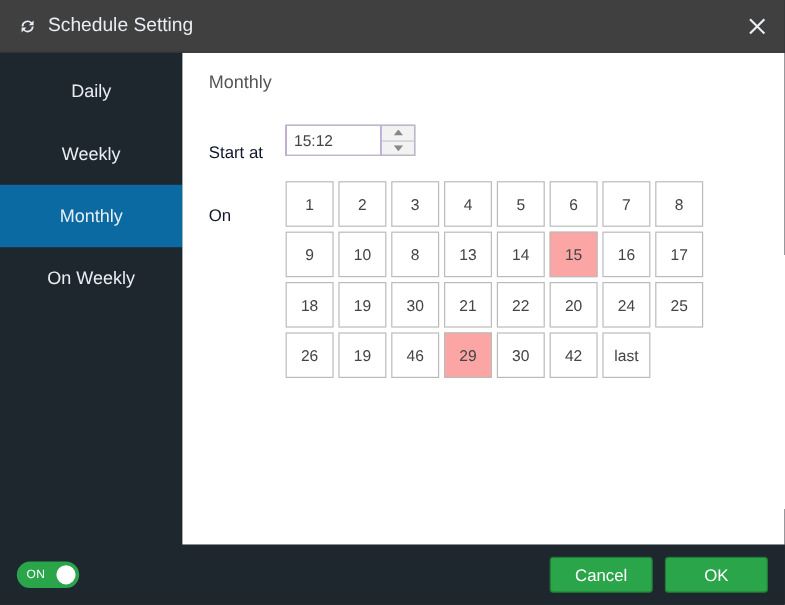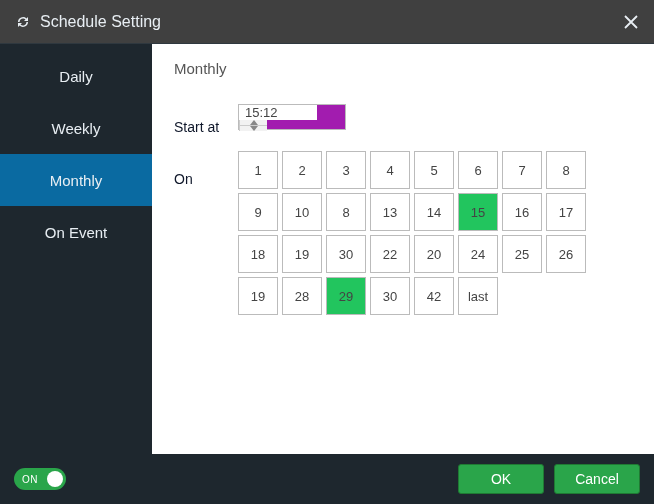--- a/index.html
+++ b/index.html
@@ -86,22 +86,21 @@
     padding-top: 4px;
     margin-top: 16px;
   }
   .on-row { align-items: flex-start; }
 
   .spinner {
     display: flex;
     border: 1px solid #bbb;
     height: 26px;
     width: 108px;
-    background: #a21caf;
-    flex-direction: column;
+    background: #6d28d9;
   }
   .spinner input {
     border: none;
     outline: none;
     width: 78px;
     padding: 0 6px;
     font-size: 13px;
     color: #444;
   }
   .spinner .btns {
@@ -132,21 +131,21 @@
     border: 1px solid #bbb;
     display: flex;
     align-items: center;
     justify-content: center;
     font-size: 13px;
     color: #444;
     background: #fff;
     cursor: pointer;
   }
   .day.selected {
-    background: #22c55e;
+    background: #fca5a5;
   }
 
   .footer {
     height: 50px;
     background: #1e272e;
     display: flex;
     align-items: center;
     padding: 0 14px;
   }
   .footer .spacer { flex: 1; }
@@ -217,21 +216,21 @@
         <div class="tab">
           <span>Daily</span>
         </div>
         <div class="tab">
           <span>Weekly</span>
         </div>
         <div class="tab active">
           <span>Monthly</span>
         </div>
         <div class="tab">
-          <span>On Event</span>
+          <span>On Weekly</span>
         </div>
       </div>
 
     <div class="panel">
       <div class="panel-title">Monthly</div>
 
       <div class="row">
         <div class="row-label">Start at</div>
         <div class="spinner">
           <input type="text" value="15:12" style="">
@@ -265,43 +264,44 @@
             <div class="day">10</div>
             <div class="day">8</div>
             <div class="day">13</div>
             <div class="day">14</div>
             <div class="day selected">15</div>
             <div class="day">16</div>
             <div class="day">17</div>
             <div class="day">18</div>
             <div class="day">19</div>
             <div class="day">30</div>
+            <div class="day">21</div>
             <div class="day">22</div>
             <div class="day">20</div>
             <div class="day">24</div>
             <div class="day">25</div>
             <div class="day">26</div>
             <div class="day">19</div>
-            <div class="day">28</div>
+            <div class="day">46</div>
             <div class="day selected">29</div>
             <div class="day">30</div>
             <div class="day">42</div>
             <div class="day">last</div>
           </div>
       </div>
     </div>
   </div>
 
   <div class="footer">
     <div class="toggle">
       <span class="toggle-label">ON</span>
       <span class="toggle-knob"></span>
     </div>
     <span class="spacer"></span>
+    <div class="btn btn-cancel">
+        <span>Cancel</span>
+      </div>
     <div class="btn btn-ok">
         <span>OK</span>
       </div>
-    <div class="btn btn-cancel">
-        <span>Cancel</span>
-      </div>
   </div>
 
 </div>
 
 </body></html>

